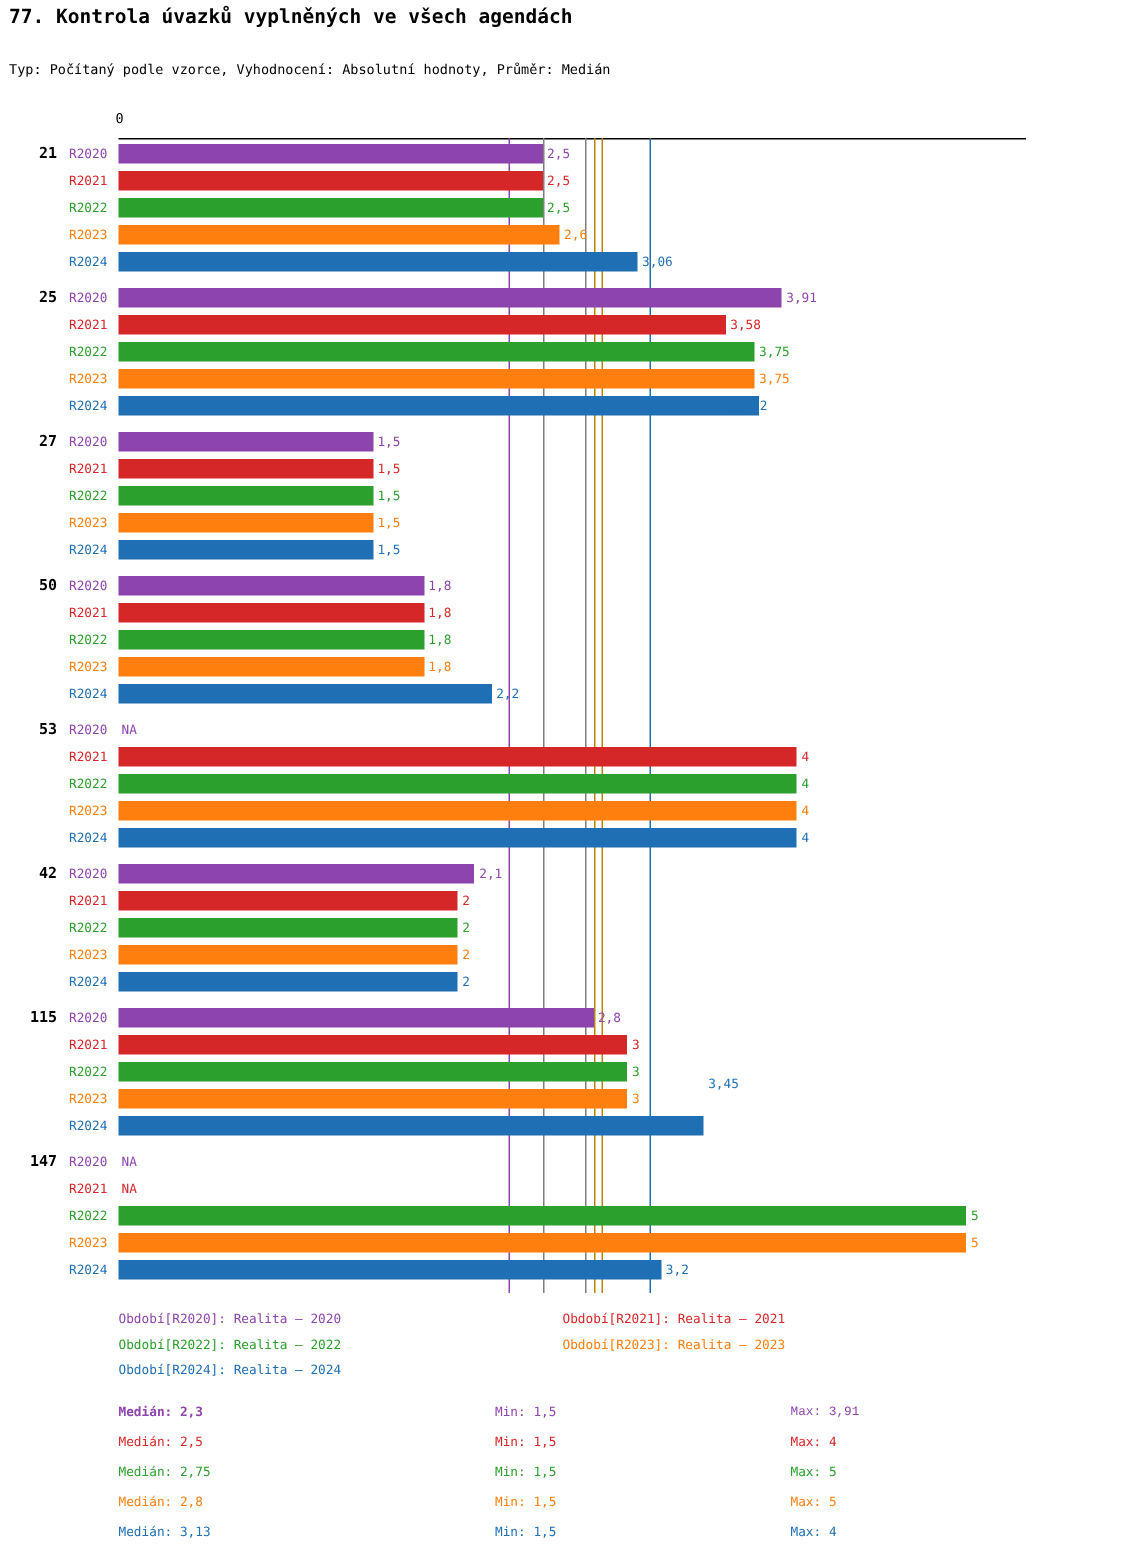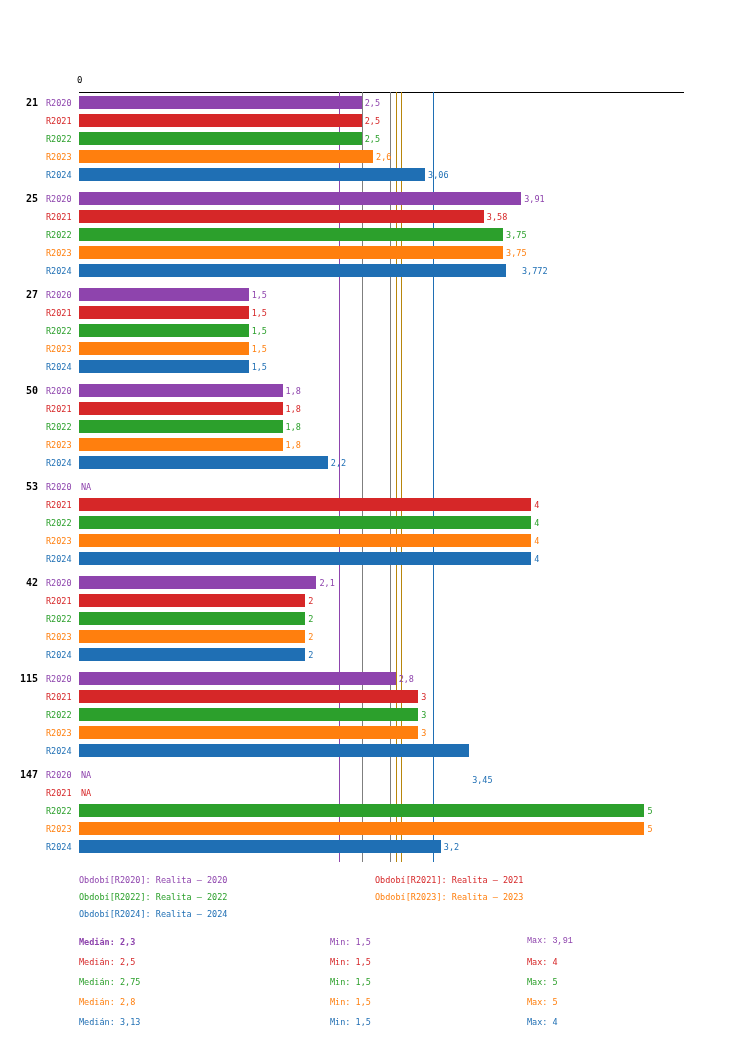--- a/index.html
+++ b/index.html
@@ -97,20 +97,22 @@
     position: absolute;
     font-size: 8.5px;
     white-space: nowrap;
   }
 </style>
 </head>
 <body>
 
 <div id="page">
 
+  <div class="title" id="title-main">77. Kontrola úvazků vyplněných ve všech agendách</div>
+  <div id="subtitle">Typ: Počítaný podle vzorce, Vyhodnocení: Absolutní hodnoty, Průměr: Medián</div>
 
   <div id="plot">
     <div class="axis-zero-label" id="zero-label" style="left: 77px; top: 5px;">0</div>
     <div class="axis-top" id="axis-top" style="width: 605px;"></div>
     <div id="gridlines">
         <div class="grid-line" style="left: 339.093px; background: rgb(142, 68, 173); height: 770px;"></div>
         <div class="grid-line" style="left: 361.71px; background: rgb(127, 127, 127); height: 770px;"></div>
         <div class="grid-line" style="left: 389.981px; background: rgb(127, 127, 127); height: 770px;"></div>
         <div class="grid-line" style="left: 395.636px; background: rgb(184, 134, 11); height: 770px;"></div>
         <div class="grid-line" style="left: 401.29px; background: rgb(184, 134, 11); height: 770px;"></div>
@@ -141,21 +143,21 @@
         <div class="bar" style="top: 140px; width: 404.841px; background: rgb(214, 39, 40);"></div>
         <div class="bar-value" style="left: 486.841px; top: 142px; color: rgb(214, 39, 40);">3,58</div>
         <div class="series-label" style="top: 160px; color: rgb(44, 160, 44);">R2022</div>
         <div class="bar" style="top: 158px; width: 424.065px; background: rgb(44, 160, 44);"></div>
         <div class="bar-value" style="left: 506.065px; top: 160px; color: rgb(44, 160, 44);">3,75</div>
         <div class="series-label" style="top: 178px; color: rgb(255, 127, 14);">R2023</div>
         <div class="bar" style="top: 176px; width: 424.065px; background: rgb(255, 127, 14);"></div>
         <div class="bar-value" style="left: 506.065px; top: 178px; color: rgb(255, 127, 14);">3,75</div>
         <div class="series-label" style="top: 196px; color: rgb(31, 111, 180);">R2024</div>
         <div class="bar" style="top: 194px; width: 426.553px; background: rgb(31, 111, 180);"></div>
-        <div class="bar-value" style="left: 522px; top: 196px; color: rgb(31, 111, 180);">3,772</div>
+        <div class="bar-value" style="left: 486px; top: 196px; color: rgb(31, 111, 180);">3,772</div>
         <div class="group-label" style="left: 4px; top: 219px;">27</div>
         <div class="series-label" style="top: 220px; color: rgb(142, 68, 173);">R2020</div>
         <div class="bar" style="top: 218px; width: 169.626px; background: rgb(142, 68, 173);"></div>
         <div class="bar-value" style="left: 251.626px; top: 220px; color: rgb(142, 68, 173);">1,5</div>
         <div class="series-label" style="top: 238px; color: rgb(214, 39, 40);">R2021</div>
         <div class="bar" style="top: 236px; width: 169.626px; background: rgb(214, 39, 40);"></div>
         <div class="bar-value" style="left: 251.626px; top: 238px; color: rgb(214, 39, 40);">1,5</div>
         <div class="series-label" style="top: 256px; color: rgb(44, 160, 44);">R2022</div>
         <div class="bar" style="top: 254px; width: 169.626px; background: rgb(44, 160, 44);"></div>
         <div class="bar-value" style="left: 251.626px; top: 256px; color: rgb(44, 160, 44);">1,5</div>
@@ -220,21 +222,21 @@
         <div class="bar" style="top: 620px; width: 339.252px; background: rgb(214, 39, 40);"></div>
         <div class="bar-value" style="left: 421.252px; top: 622px; color: rgb(214, 39, 40);">3</div>
         <div class="series-label" style="top: 640px; color: rgb(44, 160, 44);">R2022</div>
         <div class="bar" style="top: 638px; width: 339.252px; background: rgb(44, 160, 44);"></div>
         <div class="bar-value" style="left: 421.252px; top: 640px; color: rgb(44, 160, 44);">3</div>
         <div class="series-label" style="top: 658px; color: rgb(255, 127, 14);">R2023</div>
         <div class="bar" style="top: 656px; width: 339.252px; background: rgb(255, 127, 14);"></div>
         <div class="bar-value" style="left: 421.252px; top: 658px; color: rgb(255, 127, 14);">3</div>
         <div class="series-label" style="top: 676px; color: rgb(31, 111, 180);">R2024</div>
         <div class="bar" style="top: 674px; width: 390.14px; background: rgb(31, 111, 180);"></div>
-        <div class="bar-value" style="left: 472.14px; top: 705px; color: rgb(31, 111, 180);">3,45</div>
+        <div class="bar-value" style="left: 472.14px; top: 648px; color: rgb(31, 111, 180);">3,45</div>
         <div class="group-label" style="left: 4px; top: 699px;">147</div>
         <div class="series-label" style="top: 700px; color: rgb(142, 68, 173);">R2020</div>
         <div class="na-value" style="left: 81px; top: 700px; color: rgb(142, 68, 173);">NA</div>
         <div class="series-label" style="top: 718px; color: rgb(214, 39, 40);">R2021</div>
         <div class="na-value" style="left: 81px; top: 718px; color: rgb(214, 39, 40);">NA</div>
         <div class="series-label" style="top: 736px; color: rgb(44, 160, 44);">R2022</div>
         <div class="bar" style="top: 734px; width: 565.421px; background: rgb(44, 160, 44);"></div>
         <div class="bar-value" style="left: 647.421px; top: 736px; color: rgb(44, 160, 44);">5</div>
         <div class="series-label" style="top: 754px; color: rgb(255, 127, 14);">R2023</div>
         <div class="bar" style="top: 752px; width: 565.421px; background: rgb(255, 127, 14);"></div>

